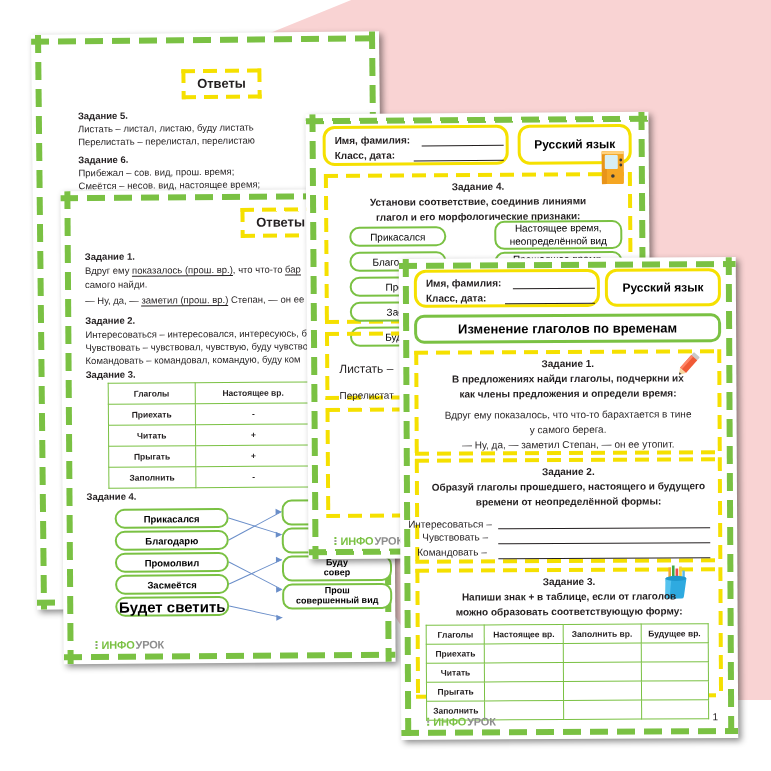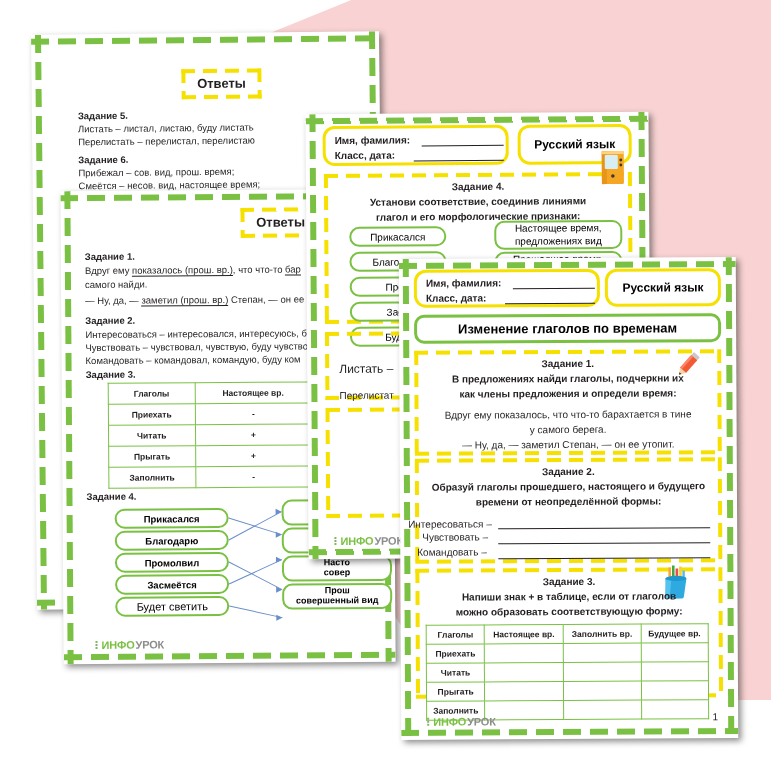--- a/index.html
+++ b/index.html
@@ -210,27 +210,27 @@
         <polygon points="219,400 213,397 213,403"></polygon>
         <polygon points="219,370 213,367 213,373"></polygon>
         <polygon points="219,428 213,425 213,431"></polygon>
       </g>
     </svg>
 
     <div class="rbox green" style="left:52px;top:318px;width:114px;height:20px;font-size:9.5px;font-weight:bold;z-index:4">Прикасался</div>
     <div class="rbox green" style="left:52px;top:340px;width:114px;height:20px;font-size:9.5px;font-weight:bold;z-index:4">Благодарю</div>
     <div class="rbox green" style="left:52px;top:362px;width:114px;height:20px;font-size:9.5px;font-weight:bold;z-index:4">Промолвил</div>
     <div class="rbox green" style="left:52px;top:384px;width:114px;height:20px;font-size:9.5px;font-weight:bold;z-index:4">Засмеётся</div>
-    <div class="rbox green" style="left:52px;top:406px;width:114px;height:20px;font-size:11px;font-weight:normal;z-index:4">Будет светить</div>
+    <div class="rbox green" style="left:52px;top:406px;width:114px;height:20px;font-size:15px;font-weight:bold;z-index:4">Будет светить</div>
 
     <div class="rbox green" style="left:219px;top:310px;width:110px;height:26px;font-size:9px;font-weight:bold;white-space:pre-line;line-height:1.1;z-index:4">Насто
 несове</div>
     <div class="rbox green" style="left:219px;top:338px;width:110px;height:26px;font-size:9px;font-weight:bold;white-space:pre-line;line-height:1.1;z-index:4">Прош
 несове</div>
-    <div class="rbox green" style="left:219px;top:366px;width:110px;height:26px;font-size:9px;font-weight:bold;white-space:pre-line;line-height:1.1;z-index:4">Насто
+    <div class="rbox green" style="left:219px;top:366px;width:110px;height:26px;font-size:9px;font-weight:bold;white-space:pre-line;line-height:1.1;z-index:4">Буду
 совер</div>
     <div class="rbox green" style="left:219px;top:394px;width:110px;height:26px;font-size:9px;font-weight:bold;white-space:pre-line;line-height:1.1;z-index:4">Прош
 совершенный вид</div>
 
     <div class="logo" style="left:32px;bottom:13px;font-size:11px;z-index:5">
       <span class="dots">
           <i></i>
           <i></i>
           <i></i>
         </span>
@@ -277,21 +277,21 @@
       </svg>
     </div>
 
     <div class="rbox green" style="left:43px;top:113px;width:97px;height:20px;font-size:10px;">Прикасался</div>
     <div class="rbox green" style="left:43px;top:138px;width:97px;height:20px;font-size:10px;">Благодарю</div>
     <div class="rbox green" style="left:43px;top:163px;width:97px;height:20px;font-size:10px;">Пром</div>
     <div class="rbox green" style="left:43px;top:188px;width:97px;height:20px;font-size:10px;">Засм</div>
     <div class="rbox green" style="left:43px;top:213px;width:97px;height:20px;font-size:10px;">Будет </div>
 
     <div class="rbox green" style="left:188px;top:108px;width:128px;height:29px;font-size:10px;white-space:pre-line;line-height:1.25;">Настоящее время,
-предложениях вид</div>
+неопределённой вид</div>
     <div class="rbox green" style="left:188px;top:139px;width:128px;height:29px;font-size:10px;white-space:pre-line;line-height:1.25;">Прошедшее время,
 несовершенный вид</div>
     <div class="rbox green" style="left:188px;top:170px;width:128px;height:29px;font-size:10px;"></div>
 
     <div class="ybox" style="left:18px;top:218px;width:308px;height:68px;">
       <div class="yb-top"></div>
         <div class="yb-bot"></div>
         <div class="yb-left"></div>
         <div class="yb-right"></div>
     </div>

